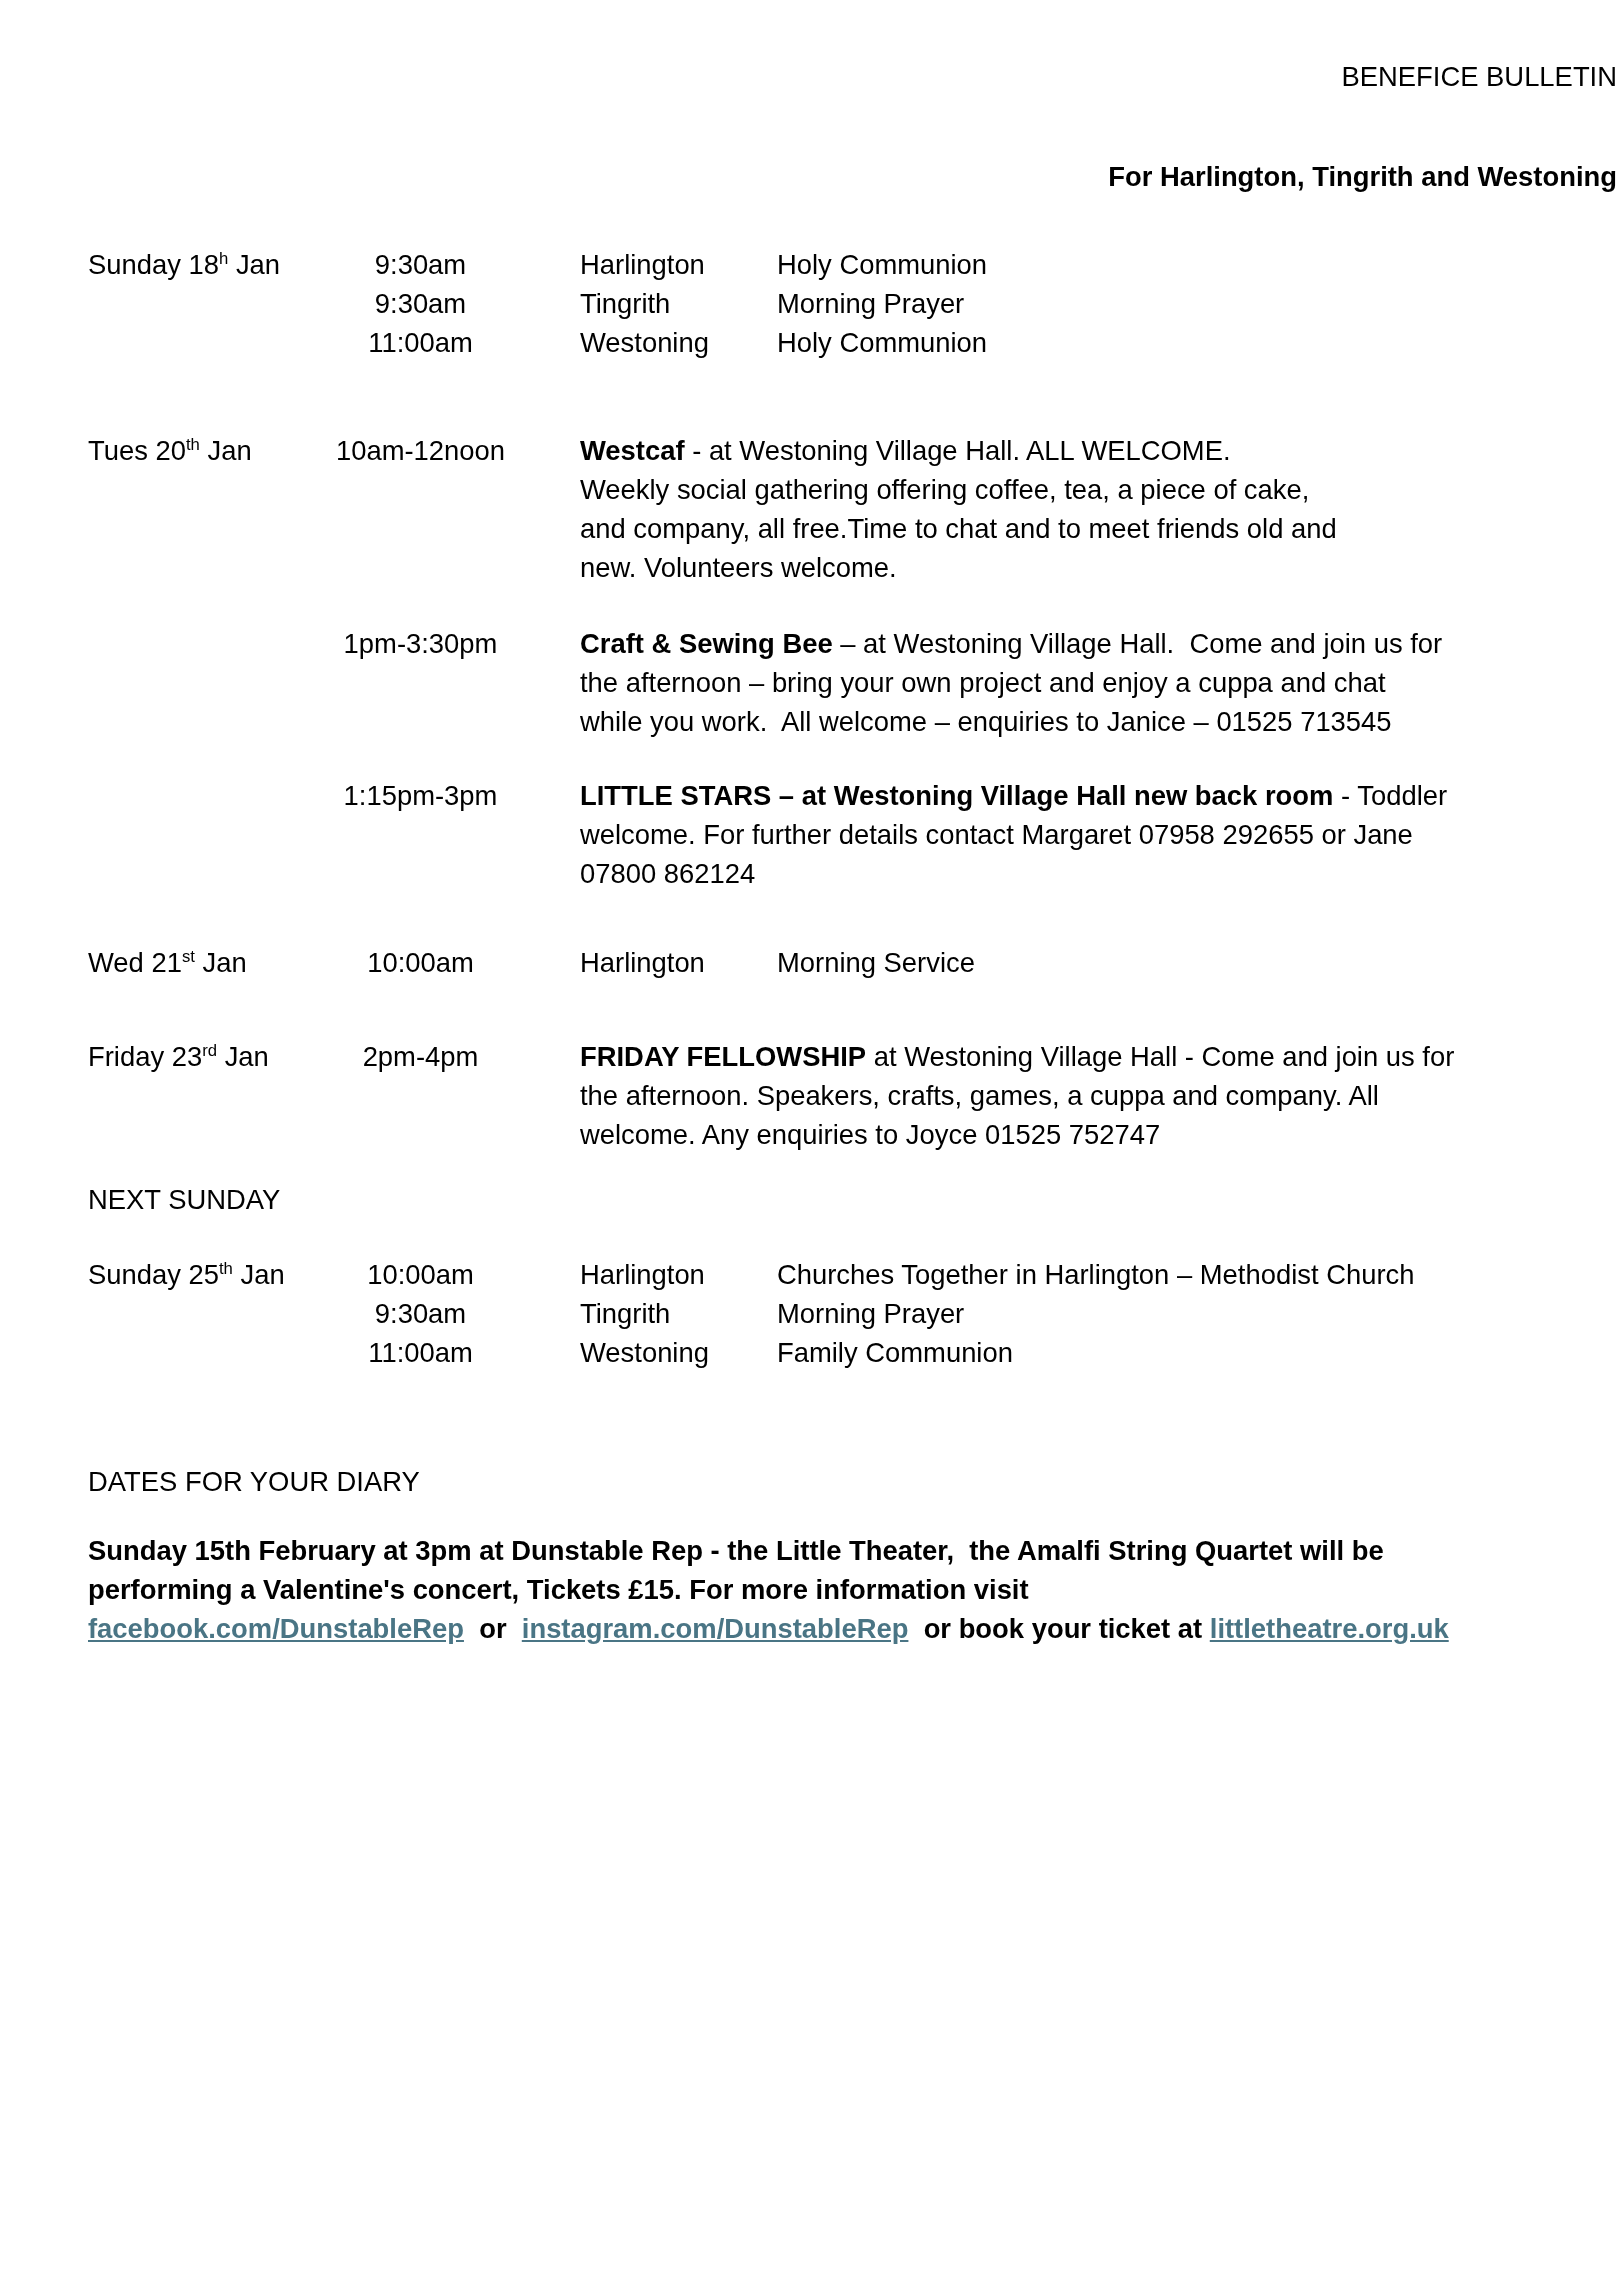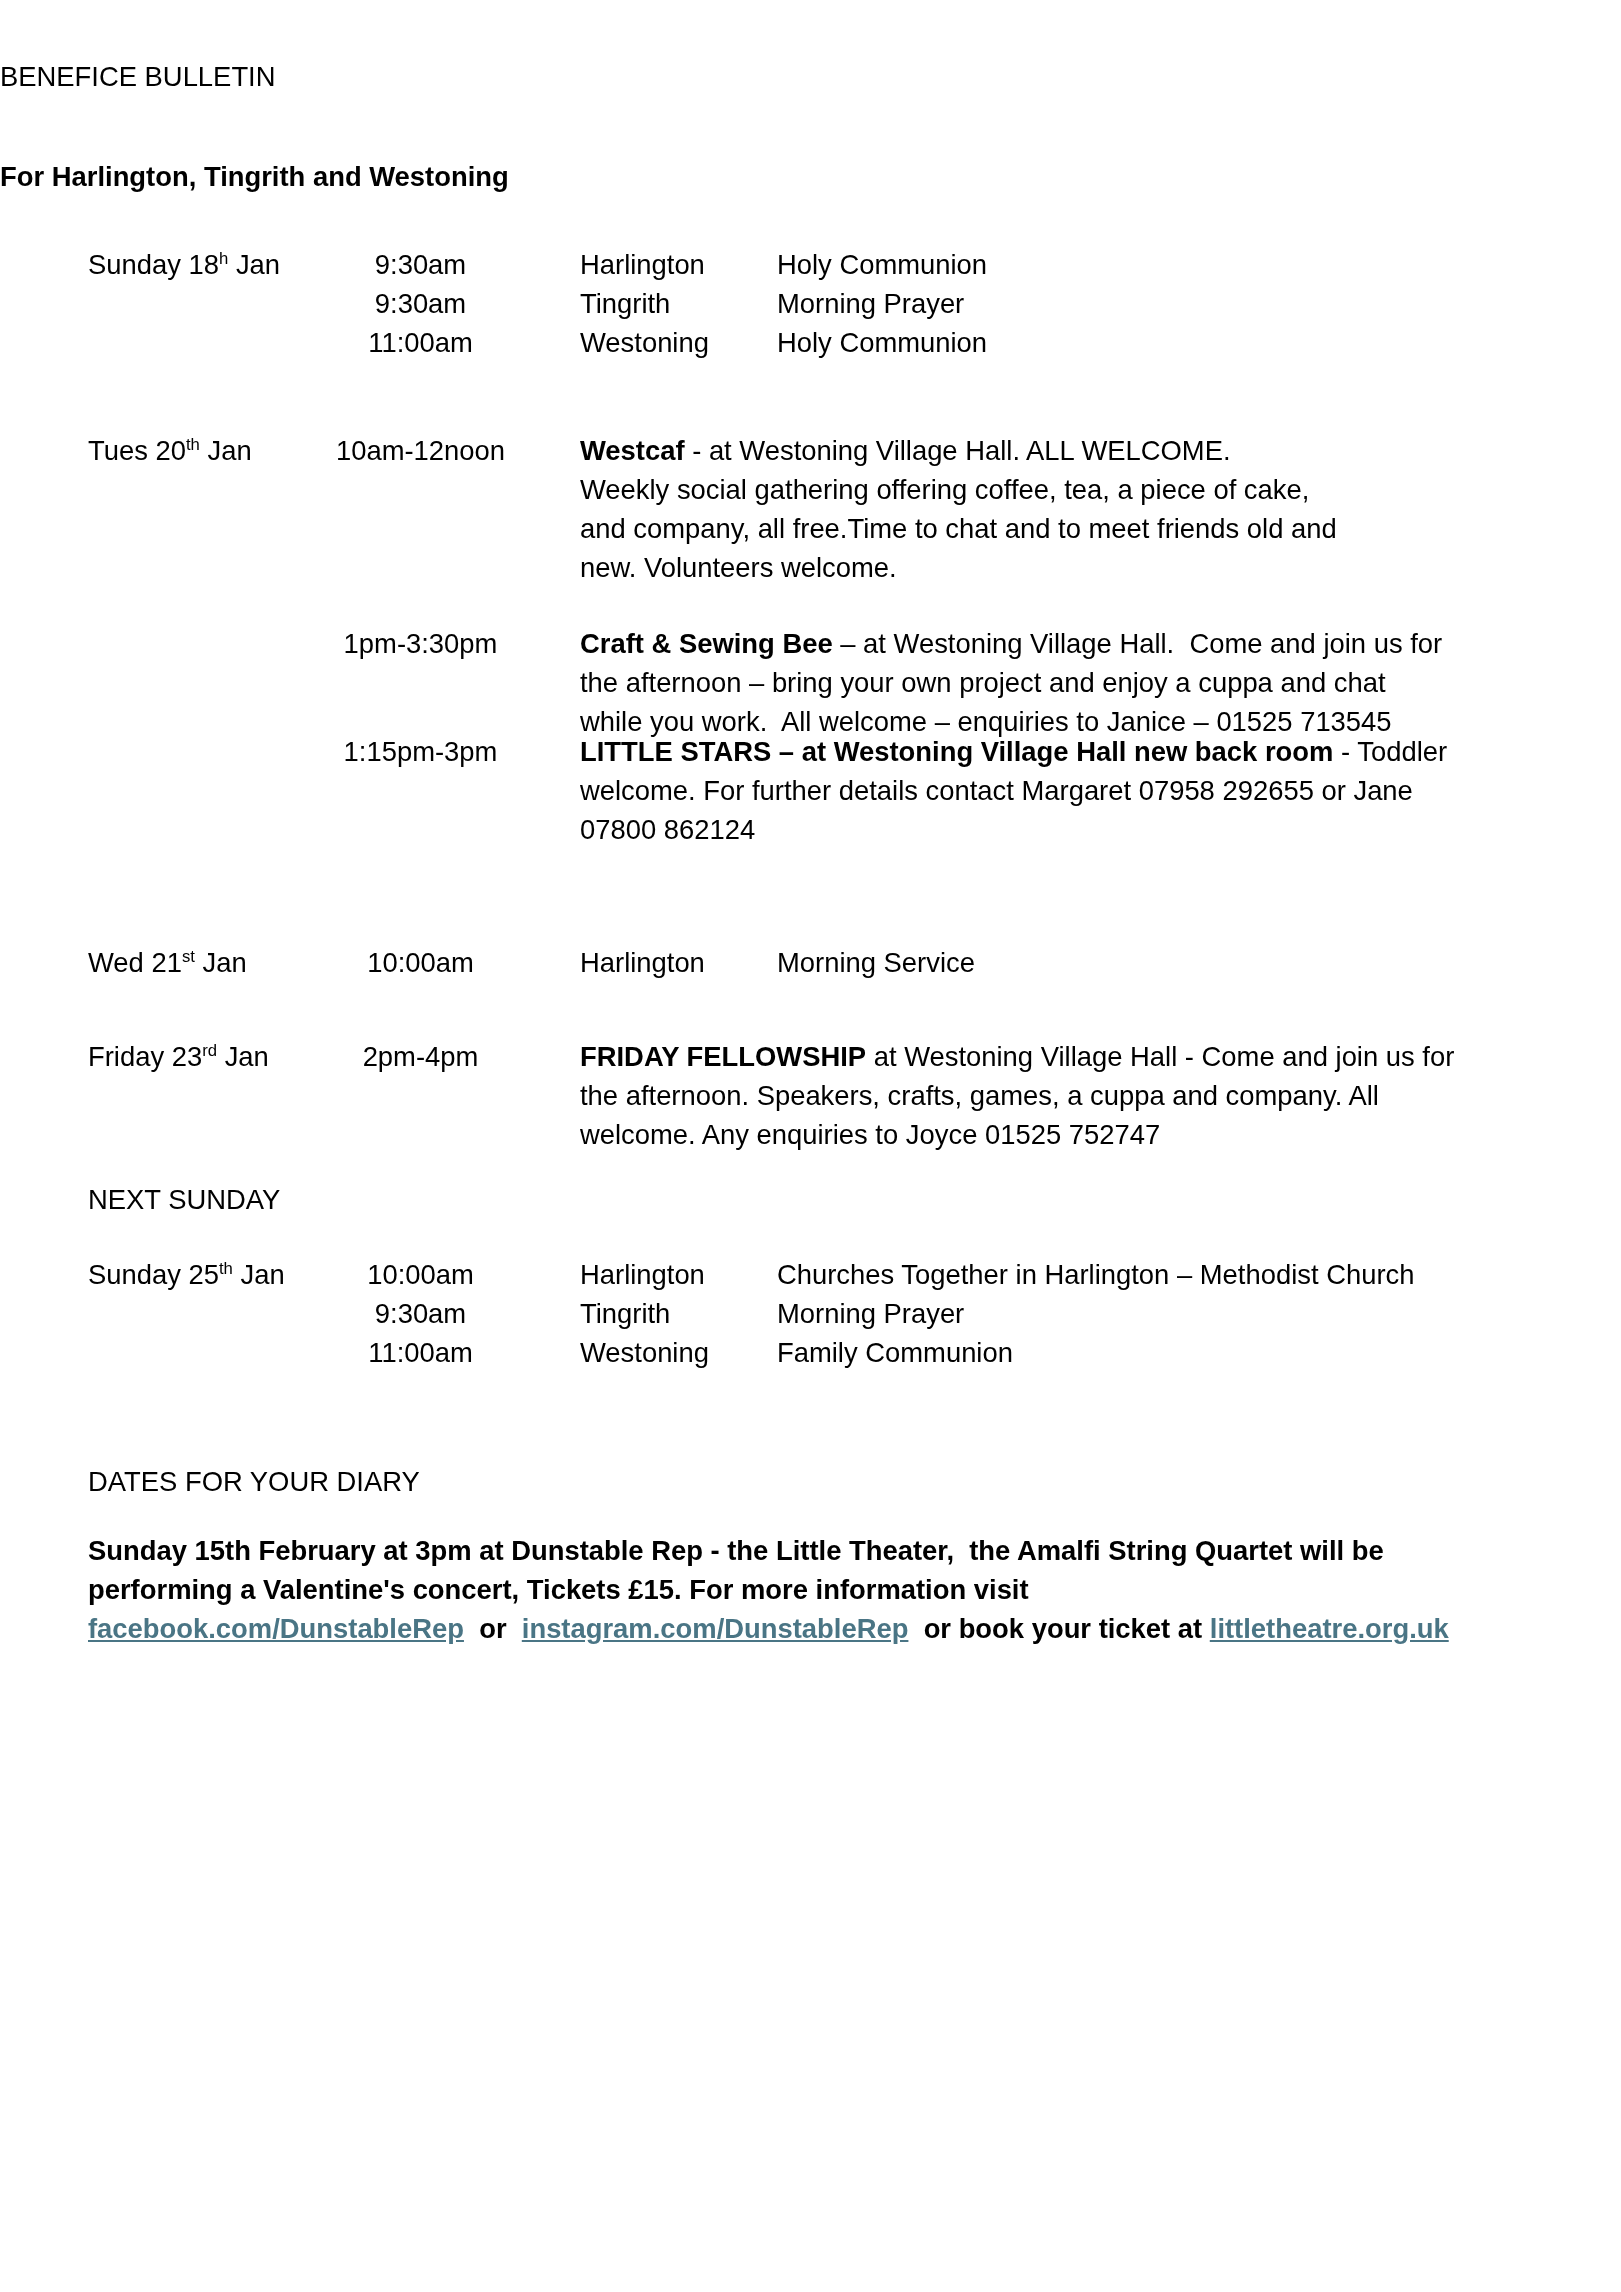--- a/index.html
+++ b/index.html
@@ -5,21 +5,21 @@
   html,body {margin:0; padding:0; background:#ffffff;}
   .page {
     position:relative;
     width:1621px; height:2293px;
     background:#ffffff;
     font-family:"Liberation Sans", sans-serif;
     font-size:27.4px; line-height:39px;
     color:#000000;
     overflow:hidden;
   }
-  .centered {position:absolute; left:0; right:4px; text-align:left; white-space:pre;}
+  .centered {position:absolute; left:0; right:4px; text-align:right; white-space:pre;}
   .sec {position:absolute; left:88px;}
   .row {display:grid; grid-template-columns:241px 183px 68px auto; height:39px;}
   .cell {white-space:pre;}
   .cell-time {text-align:center; white-space:pre;}
   .loc {display:inline-block; width:197px; white-space:pre;}
   .line {white-space:pre; height:39px;}
   .indent {margin-left:492px;}
   b {font-weight:bold;}
   sup {font-size:16.7px; line-height:0; vertical-align:super;}
   .heading {white-space:pre;}
@@ -73,21 +73,21 @@
     <div class="row">
       <div></div>
       <div class="cell-time">1pm-3:30pm</div>
       <div></div>
       <div class="line"><b>Craft &amp; Sewing Bee</b><span> – at Westoning Village Hall.  Come and join us for</span></div>
     </div>
     <div class="line indent">the afternoon – bring your own project and enjoy a cuppa and chat</div>
     <div class="line indent">while you work.  All welcome – enquiries to Janice – 01525 713545</div>
   </div>
 
-  <div class="sec" style="top:732px;">
+  <div class="sec" style="top:776px;">
     <div class="row">
       <div></div>
       <div class="cell-time">1:15pm-3pm</div>
       <div></div>
       <div class="line"><b>LITTLE STARS – at Westoning Village Hall new back room</b><span> - Toddler</span></div>
     </div>
     <div class="line indent">welcome. For further details contact Margaret 07958 292655 or Jane</div>
     <div class="line indent">07800 862124</div>
   </div>
 

